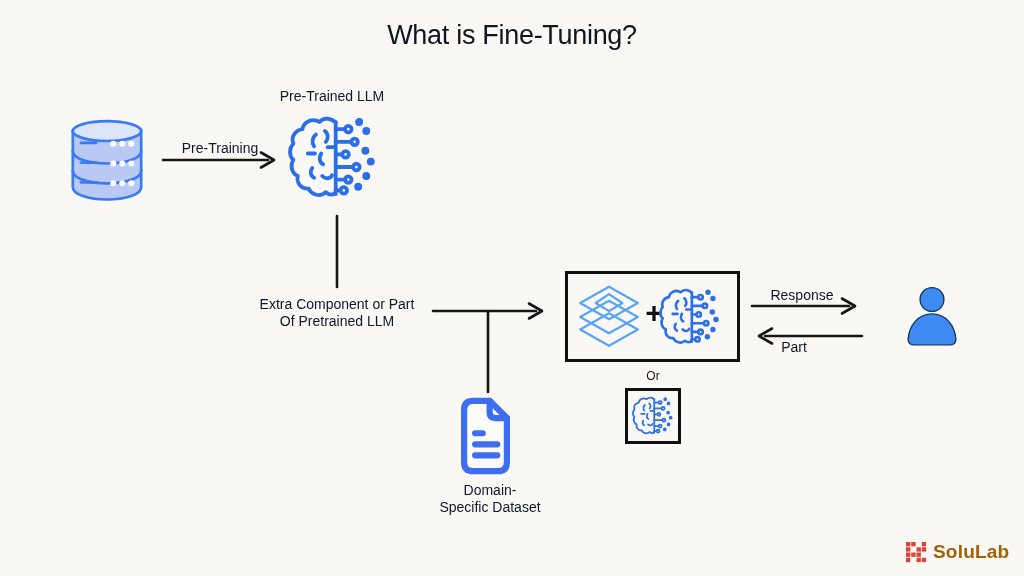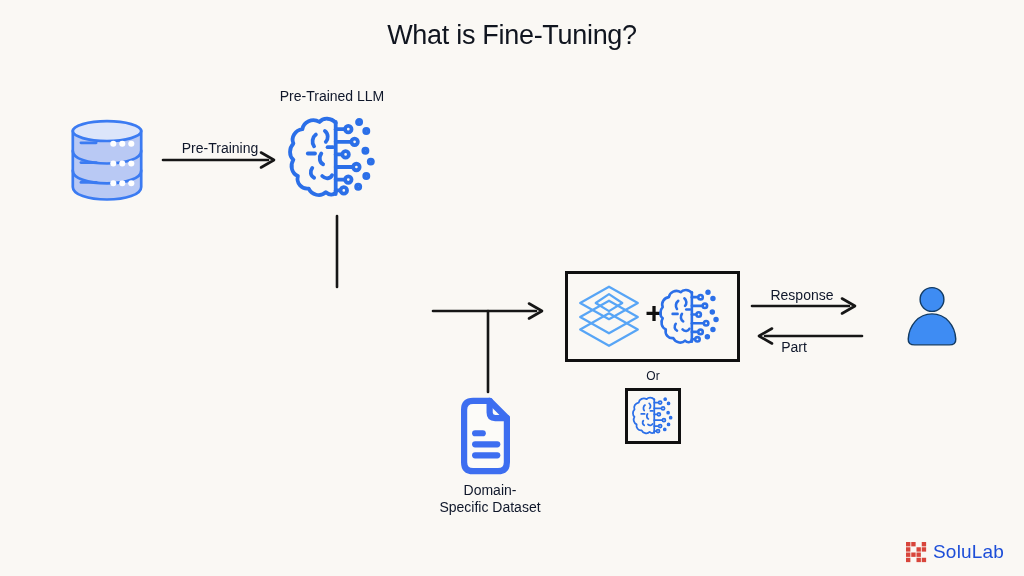--- a/index.html
+++ b/index.html
@@ -15,21 +15,21 @@
     top:20px;left:0;width:1024px;text-align:center;
     font-size:27px;font-weight:normal;color:#10151F;letter-spacing:-0.3px;
   }
   .lbl{font-size:14px;text-align:center;color:#0f172a;line-height:17px;}
   .ml{white-space:pre-line;}
   .connectors{position:absolute;left:0;top:0;pointer-events:none;}
   .box{border:3px solid #101010;box-sizing:border-box;background:transparent;}
   .box-small{display:flex;align-items:center;justify-content:center;}
   .plus{font-size:30px;font-weight:bold;color:#101010;line-height:30px;}
   .logo{display:flex;align-items:center;gap:6px;}
-  .logo-text{font-size:19px;font-weight:400;color:#1d4ed8;letter-spacing:0.2px;}
+  .logo-text{font-size:19px;font-weight:700;color:#a16207;letter-spacing:0.2px;}
 </style>
 </head>
 <body>
 
 <svg width="0" height="0" style="position:absolute" aria-hidden="true">
   <defs>
     <symbol id="sym-brain" viewBox="0 0 100 100">
       <g fill="none" stroke="#2B6FE8" stroke-width="4.2" stroke-linecap="round" stroke-linejoin="round">
         <path d="M53 10 V90"></path>
         <path d="M53 11 C48 5 39 5 35 10 C27 5 17 10 16 18 C8 19 3 27 6 34 C1 39 1 48 6 52 C2 58 4 67 11 70 C9 78 15 85 23 84 C26 91 36 94 42 88 C46 92 51 91 53 88"></path>
@@ -162,20 +162,22 @@
       <use href="#sym-db"></use>
     </svg>
 
   <div class="abs lbl" style="left:161px;top:140px;width:118px;">Pre-Training</div>
 
   <div class="abs lbl" style="left:262px;top:88px;width:140px;">Pre-Trained LLM</div>
   <svg class="abs" style="left:288px;top:107px;" width="90" height="102">
       <use href="#sym-brain"></use>
     </svg>
 
+  <div class="abs lbl ml" style="left:234px;top:296px;width:206px;">Extra Component or Part
+Of Pretrained LLM</div>
 
   <div class="abs box" style="left:565px;top:271px;width:175px;height:91px;"></div>
   <svg class="abs" style="left:572px;top:283px;" width="74" height="68">
       <use href="#sym-layers"></use>
     </svg>
   <div class="abs plus" style="left:641px;top:298px;width:26px;text-align:center;">+</div>
   <svg class="abs" style="left:659px;top:279px;" width="62" height="76">
       <use href="#sym-brain"></use>
     </svg>
 

